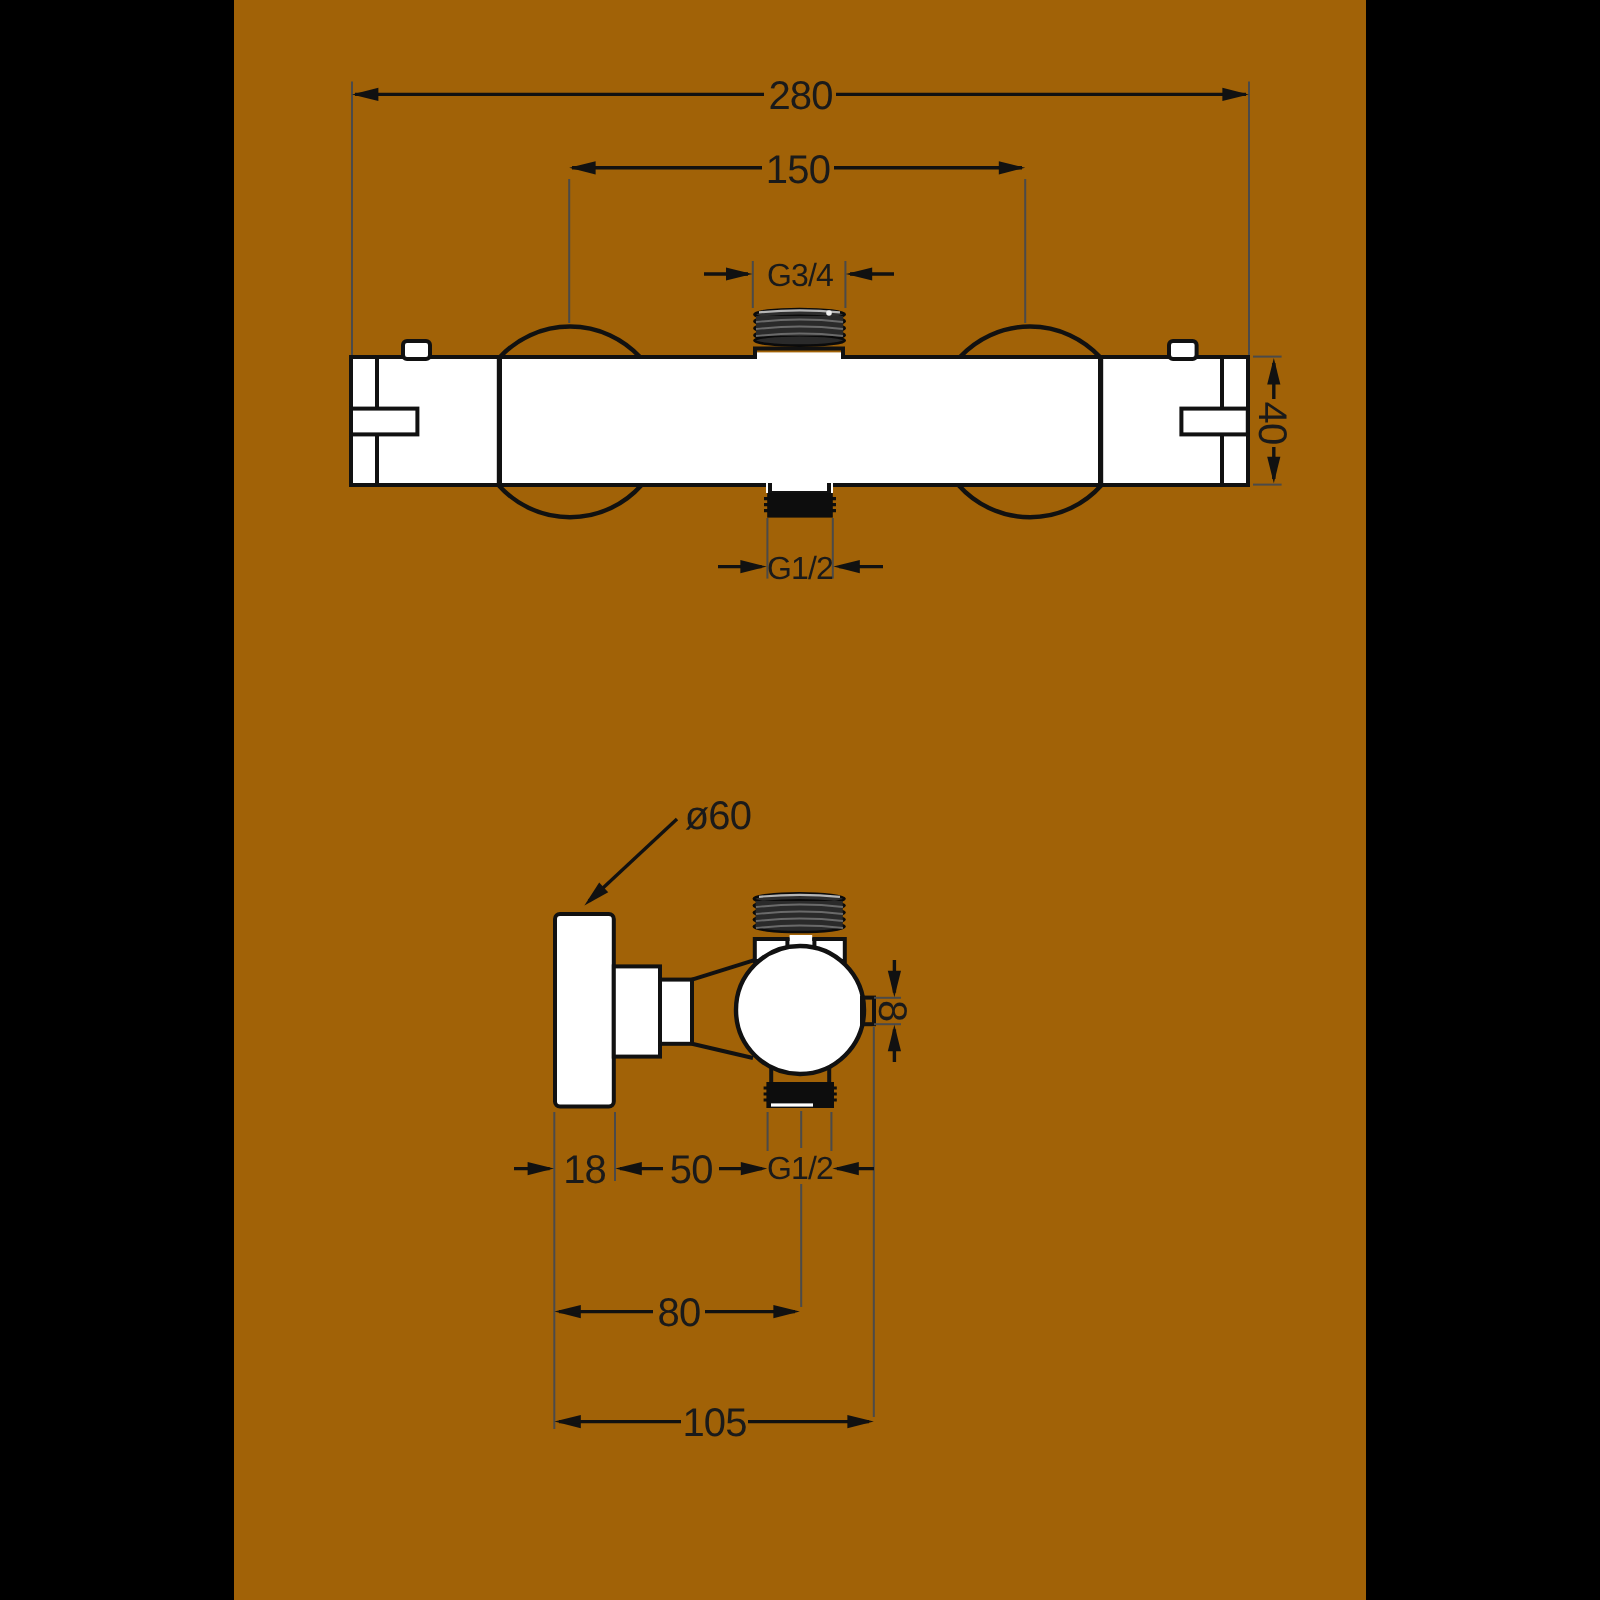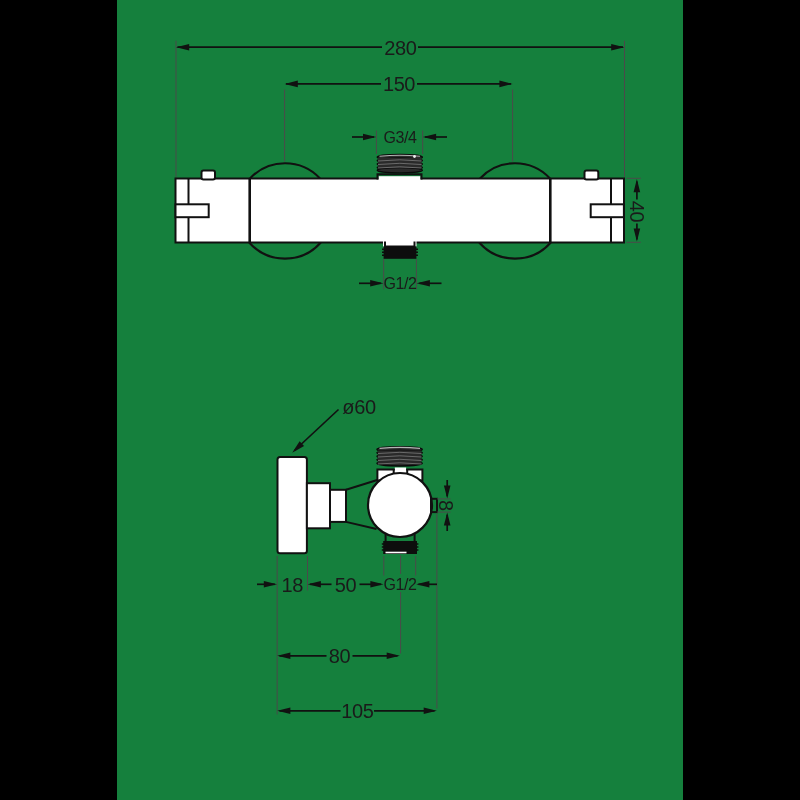--- a/index.html
+++ b/index.html
@@ -1,16 +1,16 @@
 <!DOCTYPE html>
 <html><head>
 <meta charset="utf-8">
 <style>
 html,body{margin:0;padding:0;background:#fff;}
-#page{position:relative;width:800px;height:800px;overflow:hidden;background:#15803d;}
+#page{position:relative;width:800px;height:800px;overflow:hidden;background:#a16207;}
 svg{position:absolute;left:0;top:0;}
 text{font-family:"Liberation Sans",sans-serif;fill:#1a1a1a;letter-spacing:-0.4px;}
 .n{font-size:20px;}
 .g{font-size:16px;}
 </style>
 </head>
 <body>
 <div id="page">
 <svg width="800" height="800" viewBox="0 0 800 800">
 <defs>

